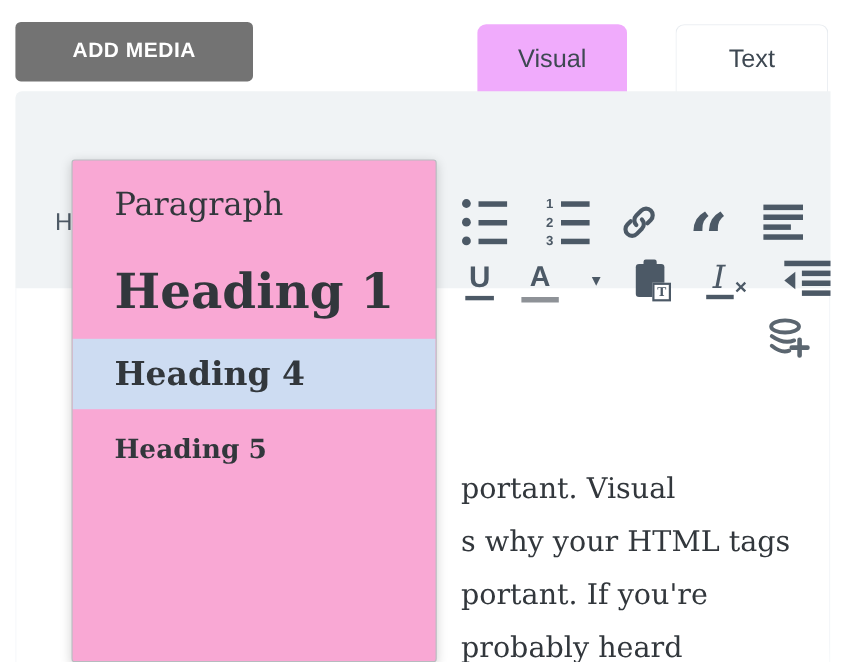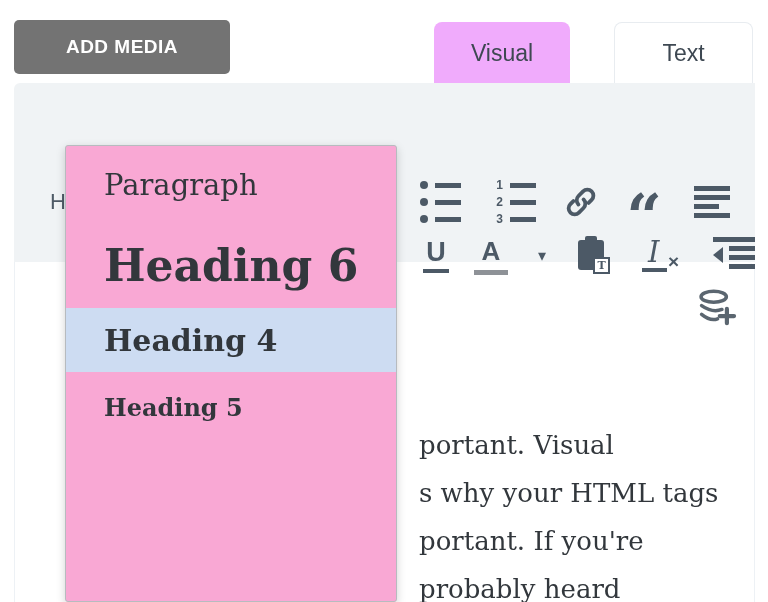--- a/index.html
+++ b/index.html
@@ -227,18 +227,18 @@
     <div class="body-text">
       <div>portant. Visual</div>
       <div>s why your HTML tags</div>
       <div>portant. If you're</div>
       <div>probably heard</div>
     </div>
   </div>
 
   <div class="dropdown">
     <div class="dd-item dd-paragraph">Paragraph</div>
-    <div class="dd-item dd-h2">Heading 6</div>
+    <div class="dd-item dd-h2">Heading 1</div>
     <div class="dd-item dd-h4">Heading 4</div>
     <div class="dd-item dd-h5">Heading 5</div>
   </div>
 
 </div>
 
 </body></html>

